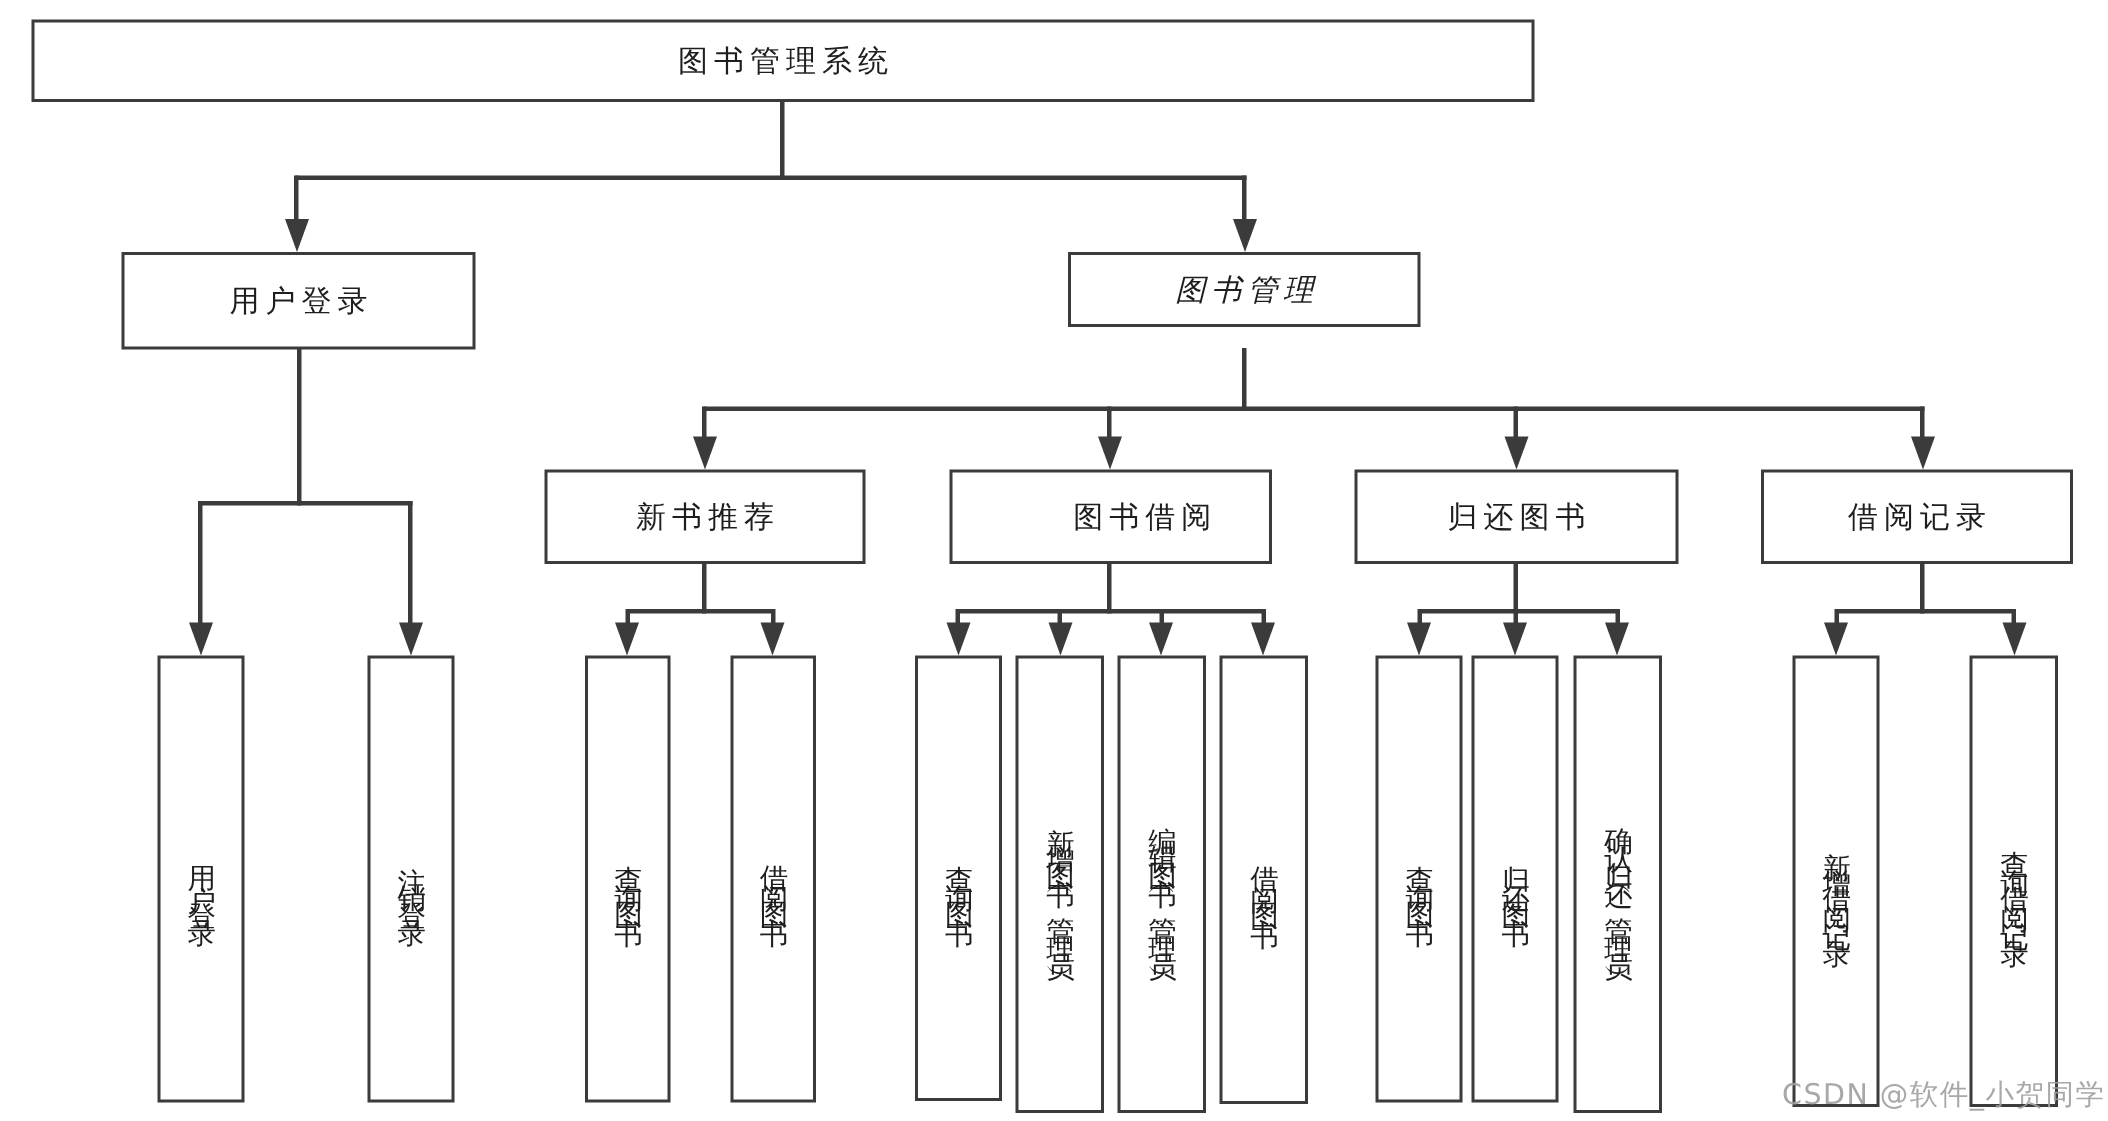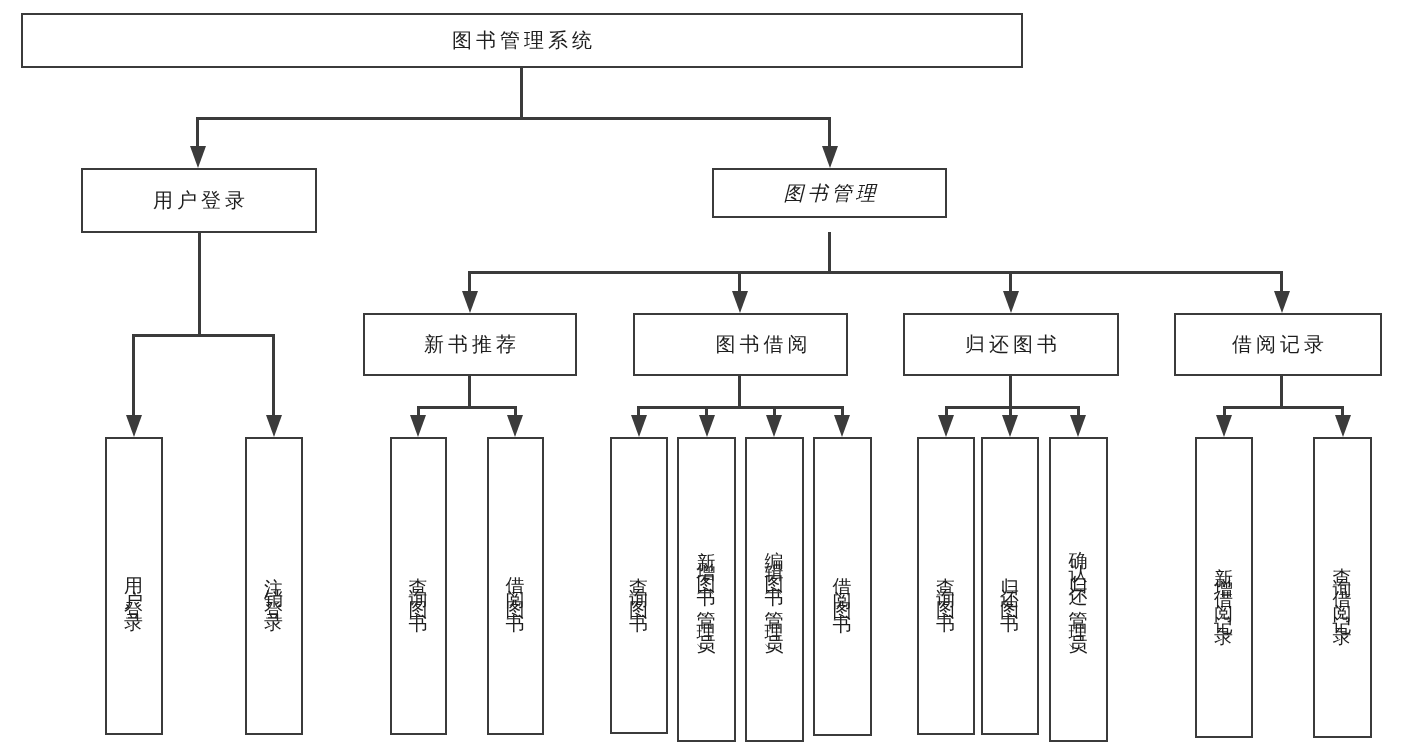--- a/index.html
+++ b/index.html
@@ -193,14 +193,15 @@
     <div class="arrow" style="left:1070px; top:415px;"></div>
 
     <div class="vline" style="left:1280px; top:375px; height:34px;"></div>
     <div class="hline" style="left:1224px; top:406px; width:119px;"></div>
     <div class="vline" style="left:1223px; top:406px; height:12px;"></div>
     <div class="arrow" style="left:1216px; top:415px;"></div>
     <div class="vline" style="left:1341px; top:406px; height:12px;"></div>
     <div class="arrow" style="left:1335px; top:415px;"></div>
   </div>
 
+  <div class="watermark">CSDN @软件_小贺同学</div>
 
 </div>
 
 </body></html>

